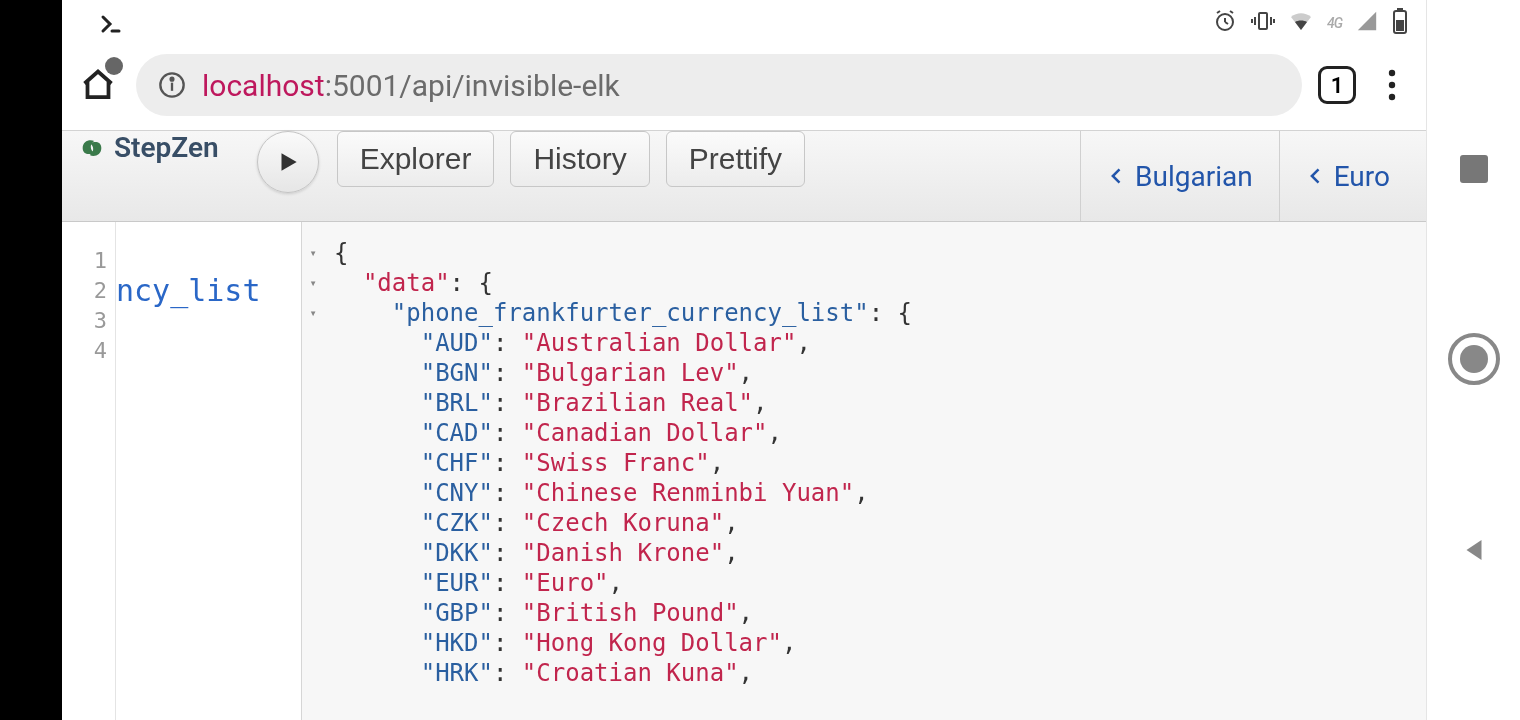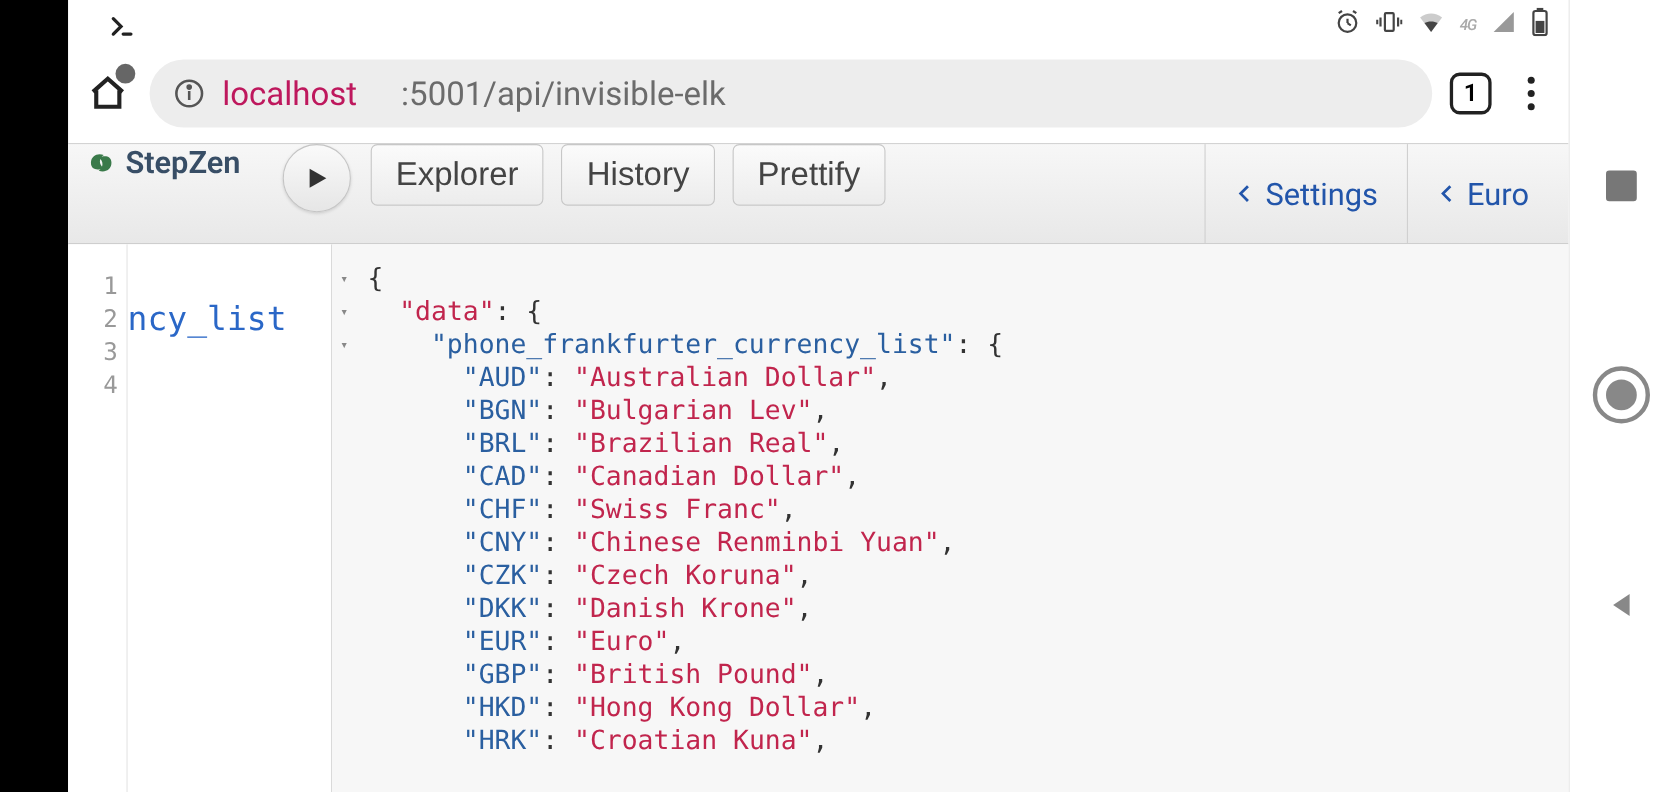--- a/index.html
+++ b/index.html
@@ -67,21 +67,21 @@
       align-items: center;
       padding: 0 20px;
       gap: 14px;
       font-size: 30px;
     }
     .url-info-ico {
       width: 32px; height: 32px;
       display: flex; align-items: center; justify-content: center;
     }
     .url-host { color: #be185d; font-weight: 400; }
-    .url-path { color: #6b6b6b; margin-left: 40px; }
+    .url-path { color: #6b6b6b; }
     .tabs-counter {
       width: 38px; height: 38px; border: 3px solid #222; border-radius: 9px;
       display:flex; align-items:center; justify-content:center;
       font-size: 22px; font-weight: 600;
     }
     .browser-menu {
       width: 40px; height: 40px; display:flex; align-items:center; justify-content:center;
     }
     
     .toolbar {
@@ -313,21 +313,21 @@
     <div class="tb-group">
       <button class="tb-btn">Explorer</button>
       <button class="tb-btn">History</button>
       <button class="tb-btn">Prettify</button>
     </div>
     <div class="tb-right">
       <div class="tb-link">
         <svg width="20" height="20" viewBox="0 0 24 24" fill="none" stroke="#2255aa" stroke-width="3">
             <polyline points="15 4 7 12 15 20"></polyline>
           </svg>
-        <span>Settings</span>
+        <span>Bulgarian</span>
       </div>
       <div class="tb-link">
         <svg width="20" height="20" viewBox="0 0 24 24" fill="none" stroke="#2255aa" stroke-width="3">
             <polyline points="15 4 7 12 15 20"></polyline>
           </svg>
         <span>Euro</span>
       </div>
     </div>
   </div>
 

